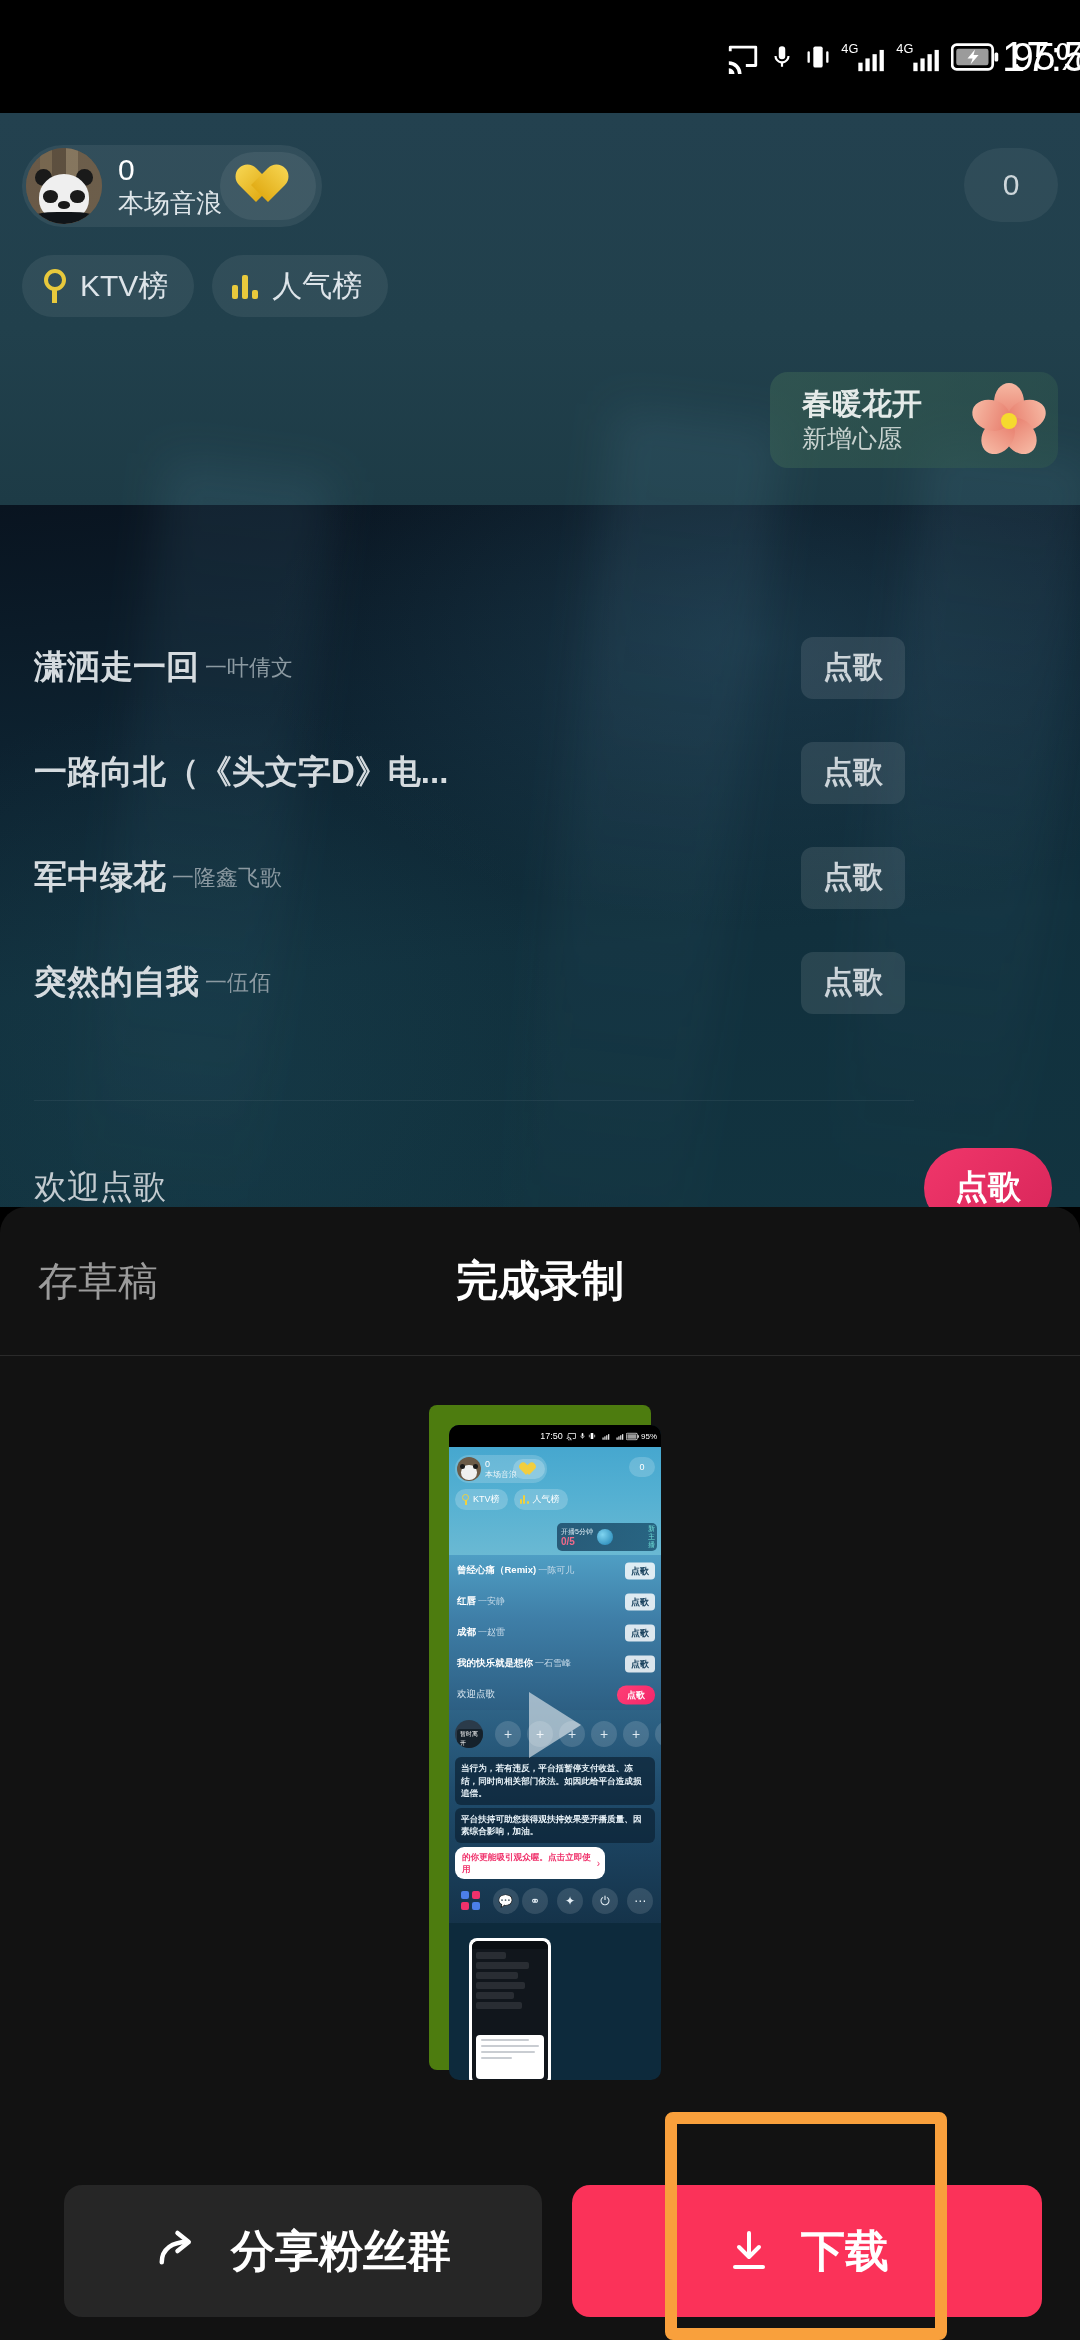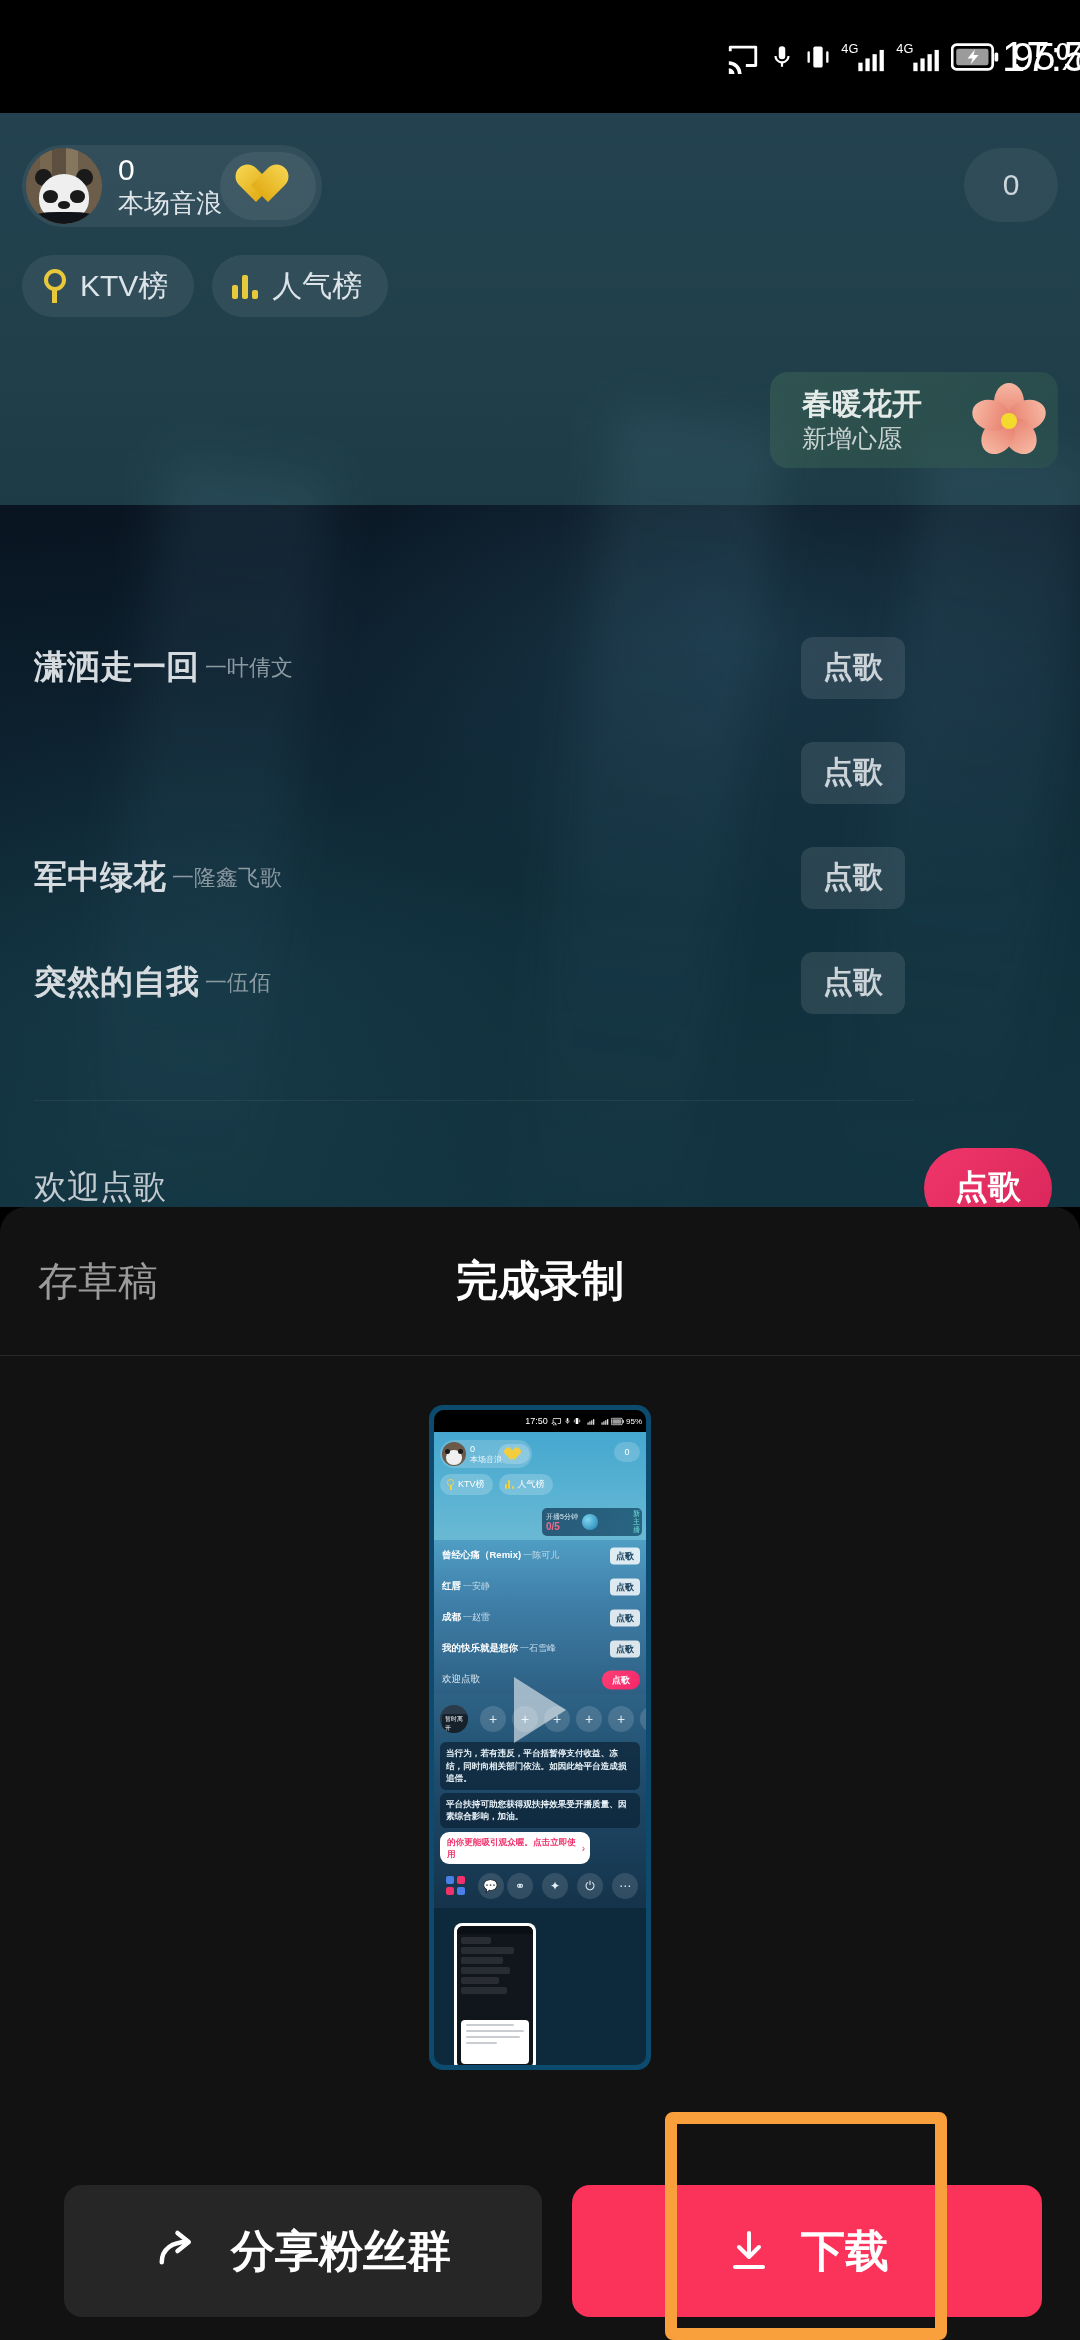--- a/index.html
+++ b/index.html
@@ -176,21 +176,21 @@
   .sheet-title {
     position: absolute; left: 50%; top: 50%; transform: translate(-50%,-50%);
     color: #fff; font-size: 42px; font-weight: 700;
   }
   .sheet-sep { position:absolute; left:0; top:148px; width:1080px; height:1px; background: rgba(255,255,255,0.10); }
 
   
   .thumb-wrap {
     position: absolute; left: 50%; transform: translateX(-50%);
     top: 1405px; width: 222px; height: 665px;
-    background: #0c4a6e; border-radius: 14px; padding: 5px;
+    background: #4d7c0f; border-radius: 8px; padding: 20px;
   }
   .thumb {
     position: relative; width: 212px; height: 655px; border-radius: 10px; overflow: hidden;
     background: #0d2a3c;
   }
   .t-status {
     height: 22px; background: #000; display:flex; align-items:center; justify-content:center;
     position: relative;
   }
   .t-time { color:#fff; font-size: 9px; }
@@ -422,20 +422,21 @@
     </div>
   </div>
 
   <div class="song-list">
     <div class="song-row">
       <span class="song-name">潇洒走一回</span>
       <span class="song-artist">一叶倩文</span>
       <span class="pick-btn">点歌</span>
     </div>
     <div class="song-row">
+      <span class="song-name">一路向北（《头文字D》电...</span>
       <span class="song-artist"></span>
       <span class="pick-btn">点歌</span>
     </div>
     <div class="song-row">
       <span class="song-name">军中绿花</span>
       <span class="song-artist">一隆鑫飞歌</span>
       <span class="pick-btn">点歌</span>
     </div>
     <div class="song-row">
       <span class="song-name">突然的自我</span>

